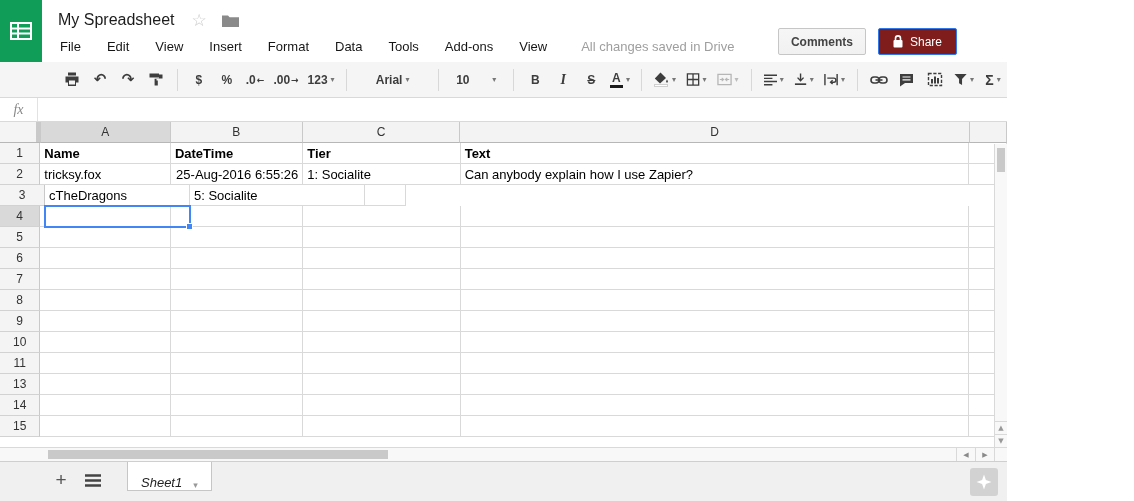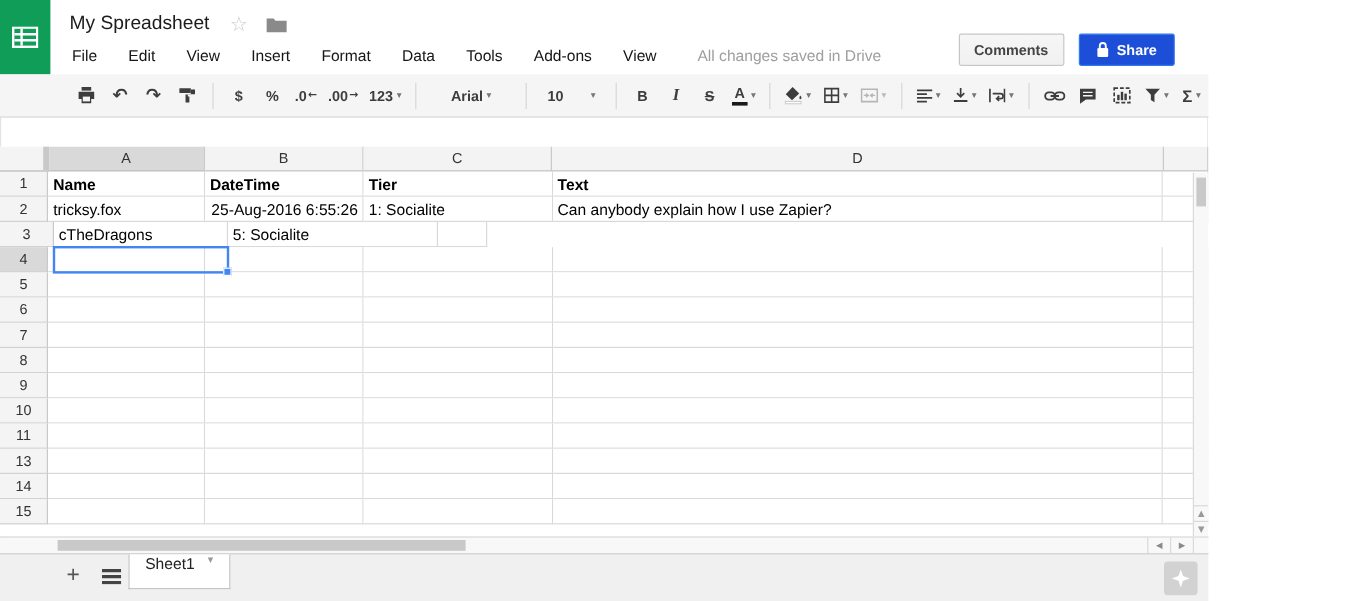--- a/index.html
+++ b/index.html
@@ -12,26 +12,26 @@
   .titlebar { position:absolute; top:0; left:0; right:0; height:62px; background:#fff; }
   .logo { position:absolute; left:0; top:0; width:42px; height:62px; background:#0f9d58;
           display:flex; align-items:center; justify-content:center; }
   .title-row { position:absolute; left:58px; top:8px; height:24px; display:flex; align-items:center; }
   .doc-title { font-size:16px; color:#1c1c1c; white-space:nowrap; }
   .star { margin-left:17px; color:#c9c9c9; font-size:17px; line-height:1; }
   .folder { margin-left:15px; display:flex; }
   .menu-row { position:absolute; left:60px; top:36px; height:20px; display:flex; align-items:center; }
   .menu-item { font-size:13px; color:#161616; margin-right:26px; white-space:nowrap; cursor:default; }
   .save-status { font-size:13px; color:#9e9e9e; margin-left:8px; white-space:nowrap; }
-  .hdr-buttons { position:absolute; top:28px; right:28px; display:flex; align-items:flex-start;padding-left:20px; }
+  .hdr-buttons { position:absolute; top:28px; right:50px; display:flex; align-items:flex-start;padding-left:20px; }
   .btn-comments { height:27px; padding:0 12px; background:linear-gradient(#f6f6f6,#f1f1f1);
                   border:1px solid #c6c6c6; border-radius:2px; font-size:12px; font-weight:bold;
                   color:#444; display:flex; align-items:center; }
-  .btn-share { height:27px; margin-left:12px; padding:0 14px; background:#1d4ed8;
-               border:1px solid #3079ed; border-radius:2px; font-size:12px; font-weight:bold;
+  .btn-share { height:27px; margin-left:12px; padding:0 14px; background:#7f1d1d;
+               border:1px solid #3079ed; border-radius:2px; font-size:12px; font-weight:normal;
                color:#fff; display:flex; align-items:center; gap:7px; }
 
   
   .toolbar { position:absolute; top:62px; left:0; right:0; height:36px; background:#f5f5f5;
              border-bottom:1px solid #d9d9d9; display:flex; align-items:center; padding-left:58px; }
   .tbtn { height:24px; min-width:24px; padding:0 3px; margin:0 2px; display:flex; align-items:center;
           justify-content:center; border-radius:2px; color:#3d3d3d; font-size:12px; font-weight:bold; }
   .tsep { width:1px; height:22px; background:#d8d8d8; margin:0 7px; }
   .caret { font-size:8px; color:#777; margin-left:3px; line-height:1; }
   .glyph-arrow { font-size:15px; font-weight:bold; color:#3d3d3d;
@@ -92,23 +92,23 @@
           justify-content:center; font-size:7px; color:#8a8a8a; font-family:"DejaVu Sans",sans-serif; }
   .hcorner { position:absolute; right:0; top:0; width:13px; height:100%; border-left:1px solid #d9d9d9; }
 
   
   .sheetbar { position:absolute; top:461px; left:0; right:0; height:40px; background:#f0f0f0;
               border-top:1px solid #cfcfcf; }
   .add-sheet { position:absolute; left:50px; top:5px; width:22px; height:26px; display:flex;
                align-items:center; justify-content:center; font-size:19px; color:#555; }
   .all-sheets { position:absolute; left:82px; top:8px; width:22px; height:20px; display:flex;
                 align-items:center; justify-content:center; }
-  .sheet-tab { position:absolute; left:107px; top:0; height:29px; padding:0 13px; background:#fff;
-               border:1px solid #c6c6c6; border-top:none; display:flex; align-items:flex-start; gap:8px;
-               font-size:13px; color:#222; }
+  .sheet-tab { position:absolute; left:127px; top:0; height:29px; padding:0 13px; background:#fff;
+               border:1px solid #c6c6c6; border-top:none; display:flex; align-items:flex-end; gap:8px;
+               font-size:13px; color:#222;font-style:italic; }
   .sheet-tab .caret { font-size:9px; color:#999; }
   .explore-btn { position:absolute; right:9px; top:6px; width:28px; height:28px; background:#d2d2d2;
                  border-radius:3px; display:flex; align-items:center; justify-content:center; }
 </style>
 </head>
 <body>
 
 <div class="app">
 
   <div class="titlebar">
@@ -280,20 +280,26 @@
         <path d="M0.5 0.5 h13 L8.6 6 v6.5 L5.4 10.5 V6 Z" fill="#3d3d3d"></path>
       </svg>
       <span class="caret">▾</span>
     </div>
     <div class="tbtn">
       <span style="font-size:14px">Σ</span>
       <span class="caret">▾</span>
     </div>
   </div>
 
+  <div class="formulabar">
+    <div class="fx">
+        <span>fx</span>
+      </div>
+    <div class="fml-input"></div>
+  </div>
 
   <div class="grid">
     <div class="grow ghead">
       <div class="corner">
           <div class="strip"></div>
         </div>
       <div class="chead ca hdr-sel">A</div>
       <div class="chead cb">B</div>
       <div class="chead cc">C</div>
       <div class="chead cd">D</div>

